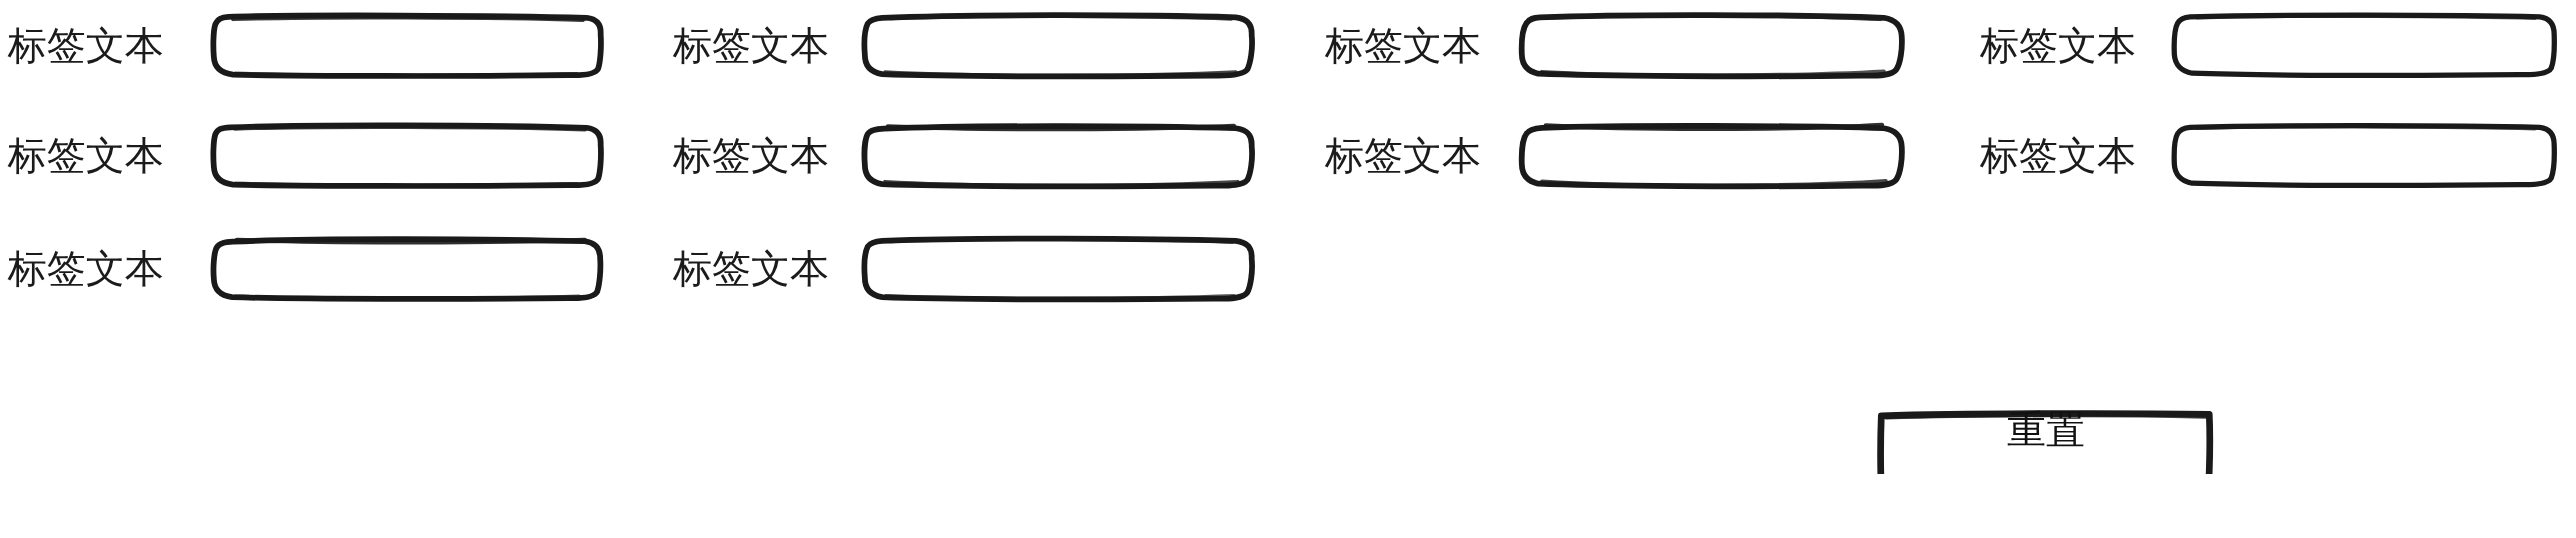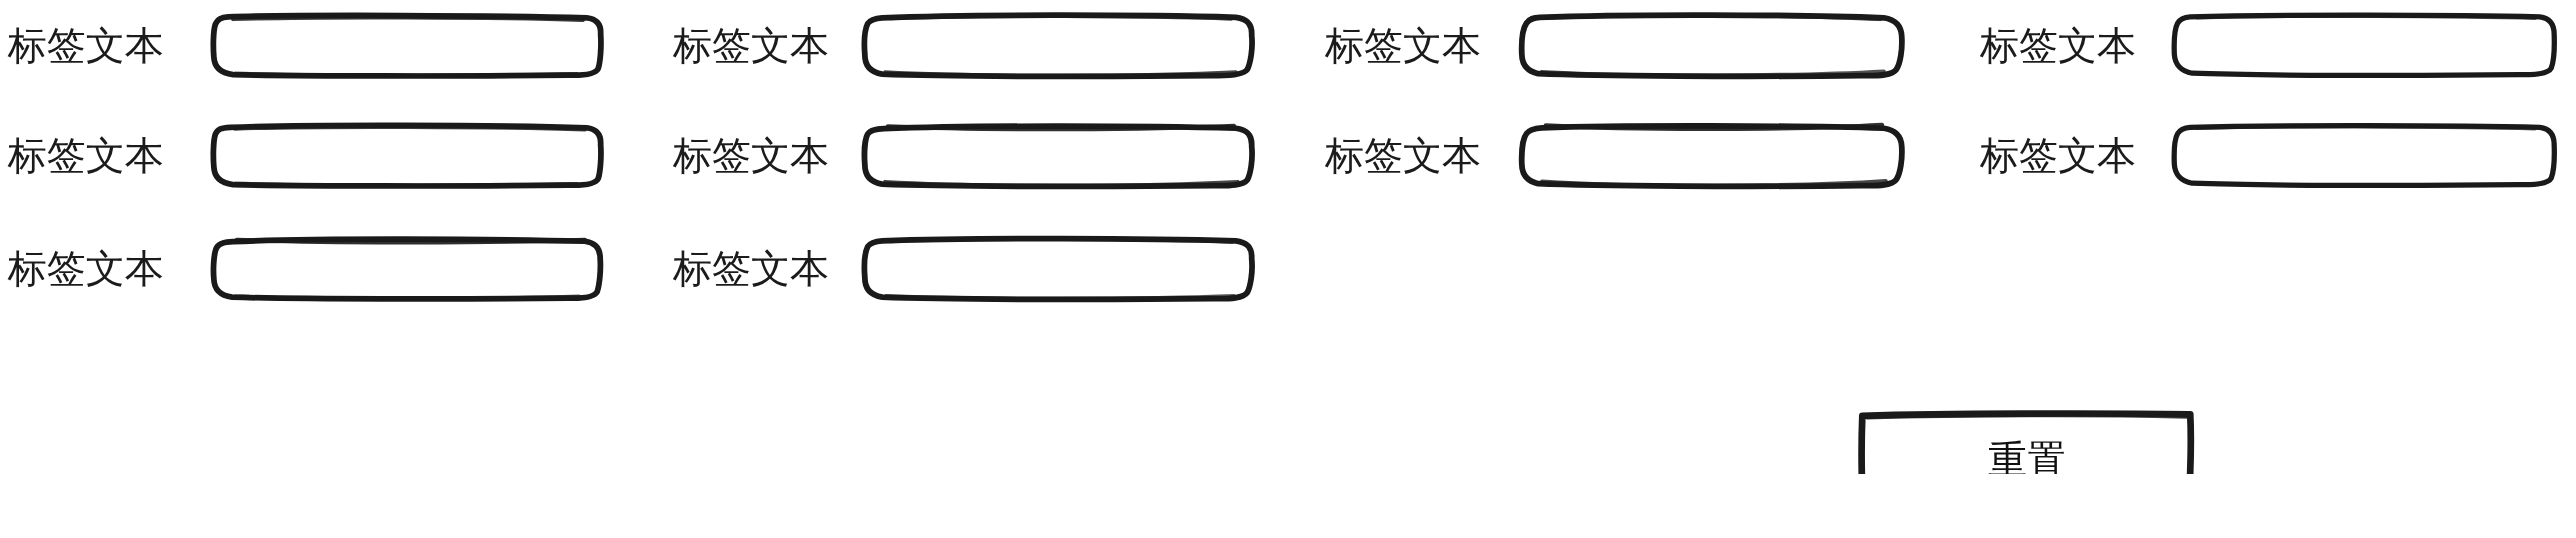--- a/index.html
+++ b/index.html
@@ -59,24 +59,25 @@
     position: absolute;
     inset: 0;
     cursor: text;
     background: transparent;
   }
 
   
   .btn {
     position: absolute;
     display: flex;
-    align-items: center;
+    align-items: flex-start;
     justify-content: center;
     cursor: pointer;
     user-select: none;
+    margin-left: 19px;
   }
 
   .btn svg {
     position: absolute;
     top: 0;
     left: 0;
     display: block;
     overflow: visible;
   }
 

